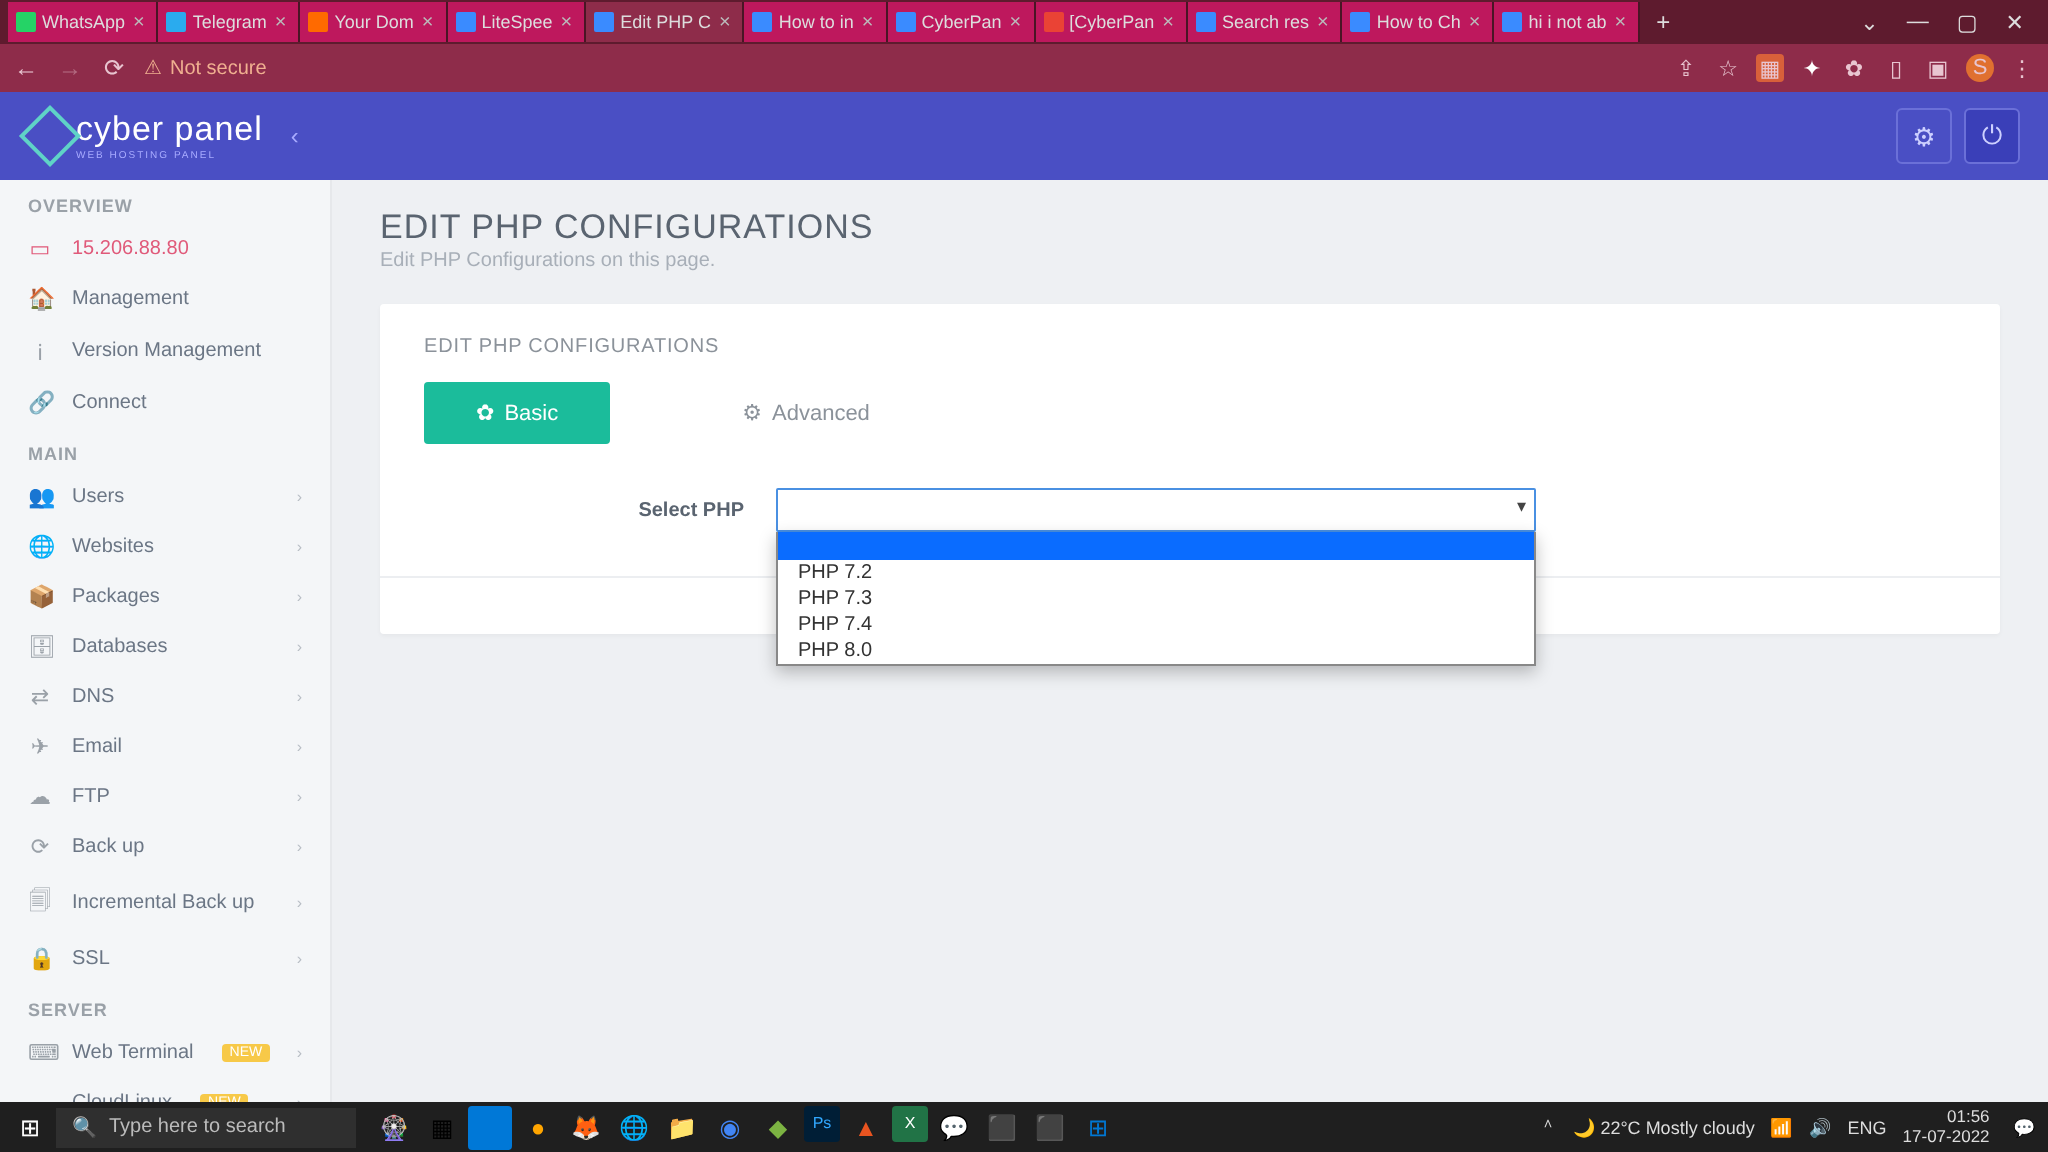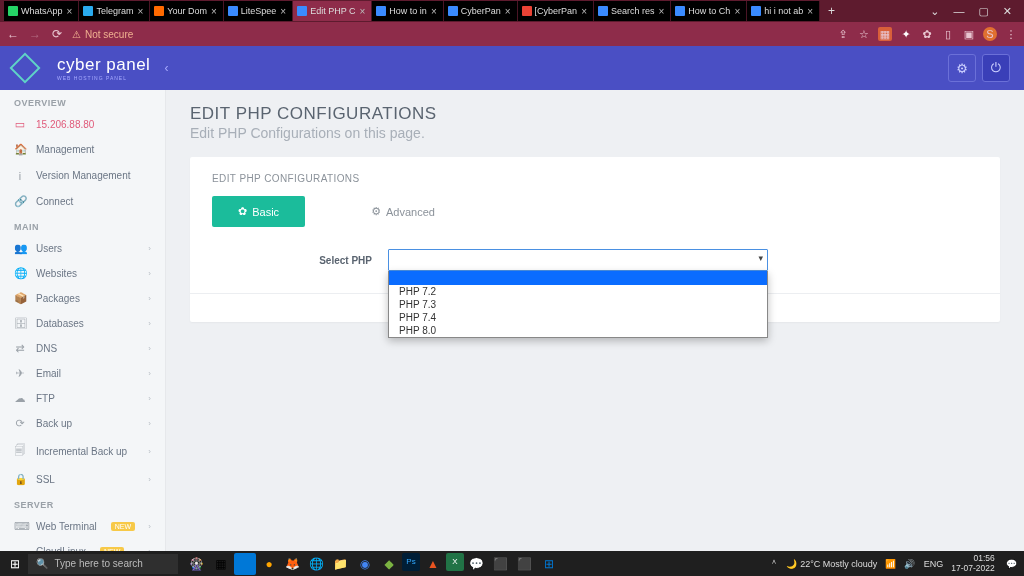--- a/index.html
+++ b/index.html
@@ -1,40 +1,40 @@
 <!DOCTYPE html>
 <html><head>
 <meta charset="utf-8">
 <style>
 * { margin: 0; padding: 0; box-sizing: border-box; font-family: -apple-system, BlinkMacSystemFont, "Segoe UI", Arial, sans-serif; }
 body { background: #1a1a1a; width: 1024px; height: 576px; overflow: hidden; position: relative; }
 
 
 .tabbar { background: #5e1b2e; height: 22px; display: flex; align-items: center; padding-left: 4px; }
-.tab { display: flex; align-items: center; height: 20px; padding: 0 6px 0 4px; font-size: 9px; color: #ddd; background: #000000; border-right: 1px solid #4a1525; min-width: 0; max-width: 90px; }
+.tab { display: flex; align-items: center; height: 20px; padding: 0 6px 0 4px; font-size: 9px; color: #ddd; background: #be185d; border-right: 1px solid #4a1525; min-width: 0; max-width: 90px; }
 .tab.active { background: #8e2c4a; }
 .tab .favicon { width: 10px; height: 10px; margin-right: 3px; flex-shrink: 0; border-radius:1px; display:inline-flex; align-items:center; justify-content:center; font-size:8px; }
 .tab .label { white-space: nowrap; overflow: hidden; text-overflow: ellipsis; flex: 1; }
 .tab .close { margin-left: 4px; color: #bbb; font-size: 10px; flex-shrink: 0; }
 .newtab { color: #ddd; font-size: 12px; padding: 0 8px; }
 .winctl { margin-left: auto; display: flex; gap: 14px; padding-right: 12px; color: #ddd; font-size: 11px; }
 
 
 .addrbar { background: #8e2c4a; height: 24px; display: flex; align-items: center; padding: 0 6px; gap: 8px; }
 .addrbar .navbtn { color: #e8c5d0; font-size: 12px; width: 14px; text-align:center; }
 .addrbar .warn { color: #f0b090; font-size: 10px; display: flex; align-items: center; gap: 4px; }
 .addrbar .url { color: #e8c5d0; font-size: 10px; margin-left: 2px; }
 .addrbar .right-icons { margin-left: auto; display: flex; gap: 7px; align-items: center; }
 .addrbar .right-icons span { color: #e8c5d0; font-size: 11px; width:14px; height:14px; display:inline-flex; align-items:center; justify-content:center; }
 .addrbar .ext-badge { background:#d8603a; color:#fff; border-radius:2px; font-size:8px; padding:1px 3px; }
 .addrbar .avatar { width:14px; height:14px; border-radius:50%; background:#e07030; color:#fff; font-size:8px; display:inline-flex; align-items:center; justify-content:center; }
 
 
 .apphdr { background: #4a4fc4; height: 44px; display: flex; align-items: center; padding: 0 14px; }
-.logo { display: flex; align-items: center; gap: 21px; justify-content: flex-end; }
+.logo { display: flex; align-items: center; gap: 2px; justify-content: flex-end; }
 .logo-mark { width: 22px; height: 22px; position: relative; }
 .logo-mark::before { content:''; position:absolute; inset:0; border:2px solid #5fd3c7; transform: rotate(45deg); }
 .logo-text { color: #fff; font-size: 17px; font-weight: 300; letter-spacing: 0.5px; }
 .logo-sub { color: #a8abff; font-size: 5px; letter-spacing: 1px; }
 .collapse-btn { color: #a8abff; font-size: 12px; margin-left: 14px; }
 .hdr-right { margin-left: auto; display: flex; gap: 6px; }
 .hdr-btn { width: 28px; height: 28px; border: 1px solid #6b70d8; border-radius: 3px; display: flex; align-items: center; justify-content: center; color: #cdd0ff; font-size: 13px; }
 .hdr-btn.power { background: #3a3fb8; }
 
 
@@ -43,21 +43,21 @@
 .side-head { font-size: 9px; color: #9aa1a8; font-weight: 700; letter-spacing: 0.5px; padding: 8px 14px 4px; }
 .side-item { display: flex; align-items: center; padding: 6px 14px; font-size: 10px; color: #6b7685; gap: 10px; position: relative; }
 .side-item .icon { width: 12px; text-align: center; color: #9aa1a8; font-size: 11px; }
 .side-item.accent { color: #e05a7a; }
 .side-item.accent .icon { color: #e05a7a; }
 .side-item .chev { margin-left: auto; color: #b8bec5; font-size: 8px; }
 .side-item .badge { background: #f7c948; color: #fff; font-size: 7px; padding: 1px 4px; border-radius: 2px; margin-left: 4px; }
 
 .main { flex: 1; background: #eef0f3; padding: 14px 24px; overflow: auto; }
 .page-title { font-size: 17px; font-weight: 300; color: #5a6470; letter-spacing: 0.5px; }
-.page-sub { font-size: 14px; color: #a8afb8; margin-top: 1px; }
+.page-sub { font-size: 10px; color: #a8afb8; margin-top: 1px; }
 
 .card { background: #fff; border-radius: 2px; margin-top: 16px; padding: 16px 22px 28px; box-shadow: 0 1px 2px rgba(0,0,0,.04); position: relative; }
 .card-title { font-size: 10px; color: #8b929a; letter-spacing: 0.4px; margin-bottom: 12px; }
 .tabs { display: flex; gap: 0; margin-bottom: 22px; }
 .tabbtn { padding: 9px 26px; font-size: 11px; border-radius: 2px; display: flex; align-items: center; gap: 5px; }
 .tabbtn.active { background: #1bbc9b; color: #fff; }
 .tabbtn.inactive { color: #8b929a; background: transparent; margin-left: 40px; }
 
 .formrow { display: flex; align-items: center; gap: 16px; padding: 0 30px; }
 .formrow label { font-size: 10px; color: #5a6470; font-weight: 600; width: 130px; text-align: right; }

